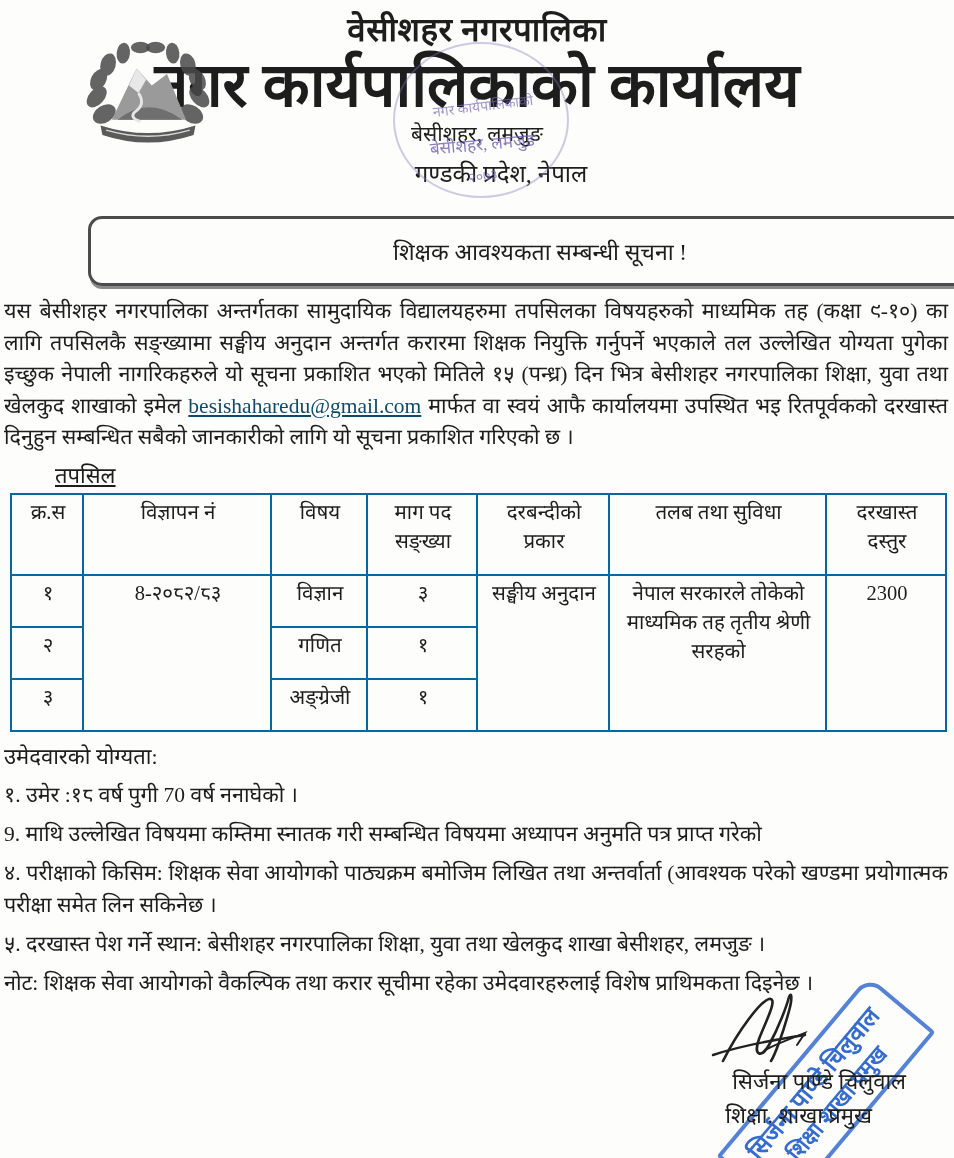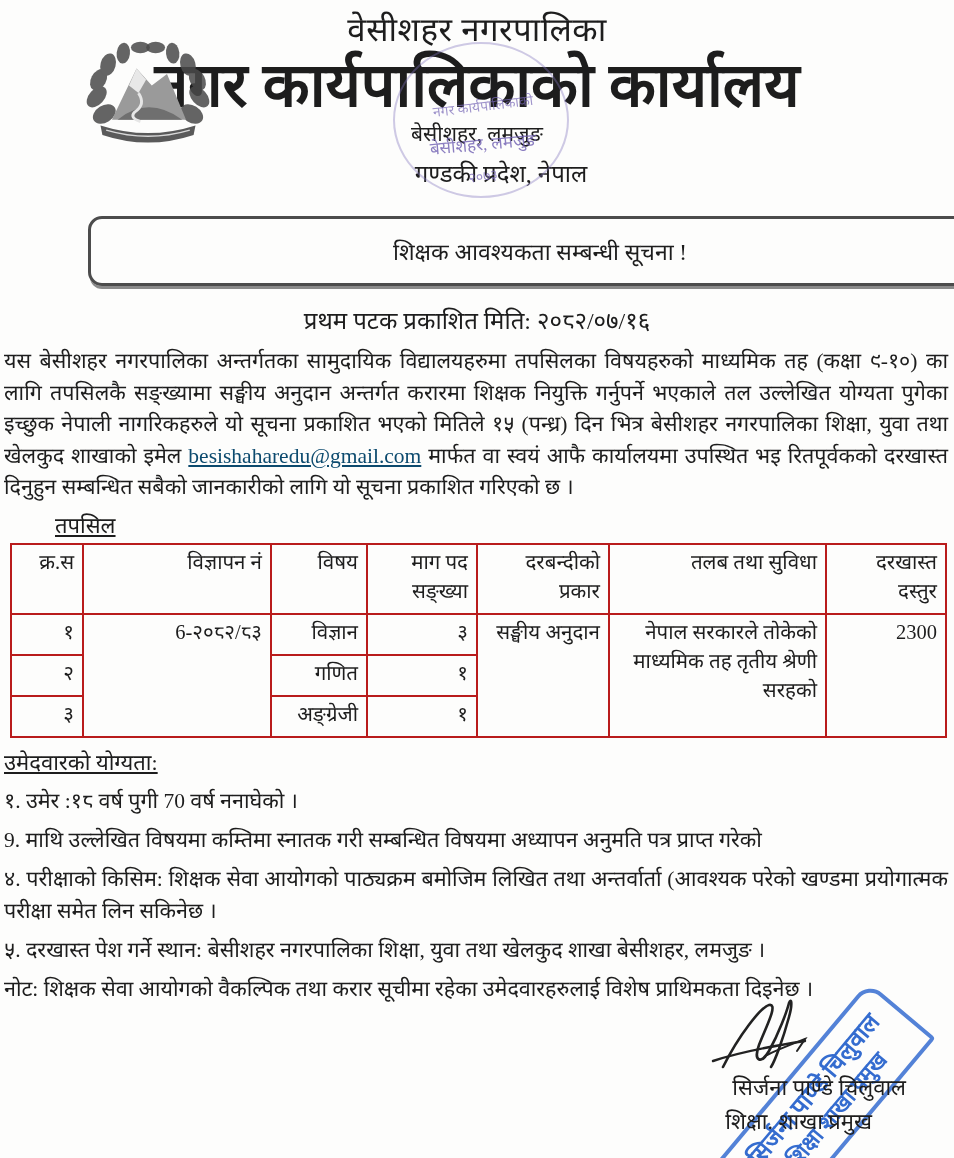--- a/index.html
+++ b/index.html
@@ -8,21 +8,21 @@
     position:relative;
     width:954px; height:1158px;
     margin:0 auto;
     background:#fdfdfc;
     color:#1d1d1d;
     font-family:"Liberation Serif","DejaVu Serif",serif;
     overflow:hidden;
   }
   
   .header { position:relative; text-align:center; padding-top:6px; height:200px; }
-  .title-muni { font-size:33px; font-weight:normal; letter-spacing:.5px; }
+  .title-muni { font-size:33px; font-weight:bold; letter-spacing:.5px; }
   .title-office { font-size:61px; font-weight:bold; line-height:62px; margin-top:4px; }
   .addr-line { font-size:21px; margin-top:2px; }
   .prov-line { font-size:24px; margin-top:9px;padding-left:48px; }
   .logo { position:absolute; left:72px; top:36px; width:152px; height:118px; }
   
   .hdr-stamp {
     position:absolute; left:393px; top:42px; width:176px; height:156px;
     border:2px solid rgba(130,115,190,.38); border-radius:50%;
     pointer-events:none;
   }
@@ -41,31 +41,31 @@
   }
   .notice-title { font-size:23px; }
   .date-line { text-align:center; font-size:24px; margin-top:17px; }
   
   .para { margin:10px 6px 0 4px; font-size:21.5px; line-height:31.5px; text-align:justify; }
   .email-link { text-decoration:underline; color:#0c4a6e; font-family:"Liberation Serif","DejaVu Serif",serif; }
   .tapasil { display:inline-block; margin:5px 0 4px 55px; font-size:22px; text-decoration:underline; }
   
   table.vtable { border-collapse:collapse; margin-left:10px; width:935px; table-layout:fixed; }
   .vtable th, .vtable td {
-    border:2px solid #b91c1c; font-weight:normal; text-align:right;
-    padding:3px 8px 7px 10px; font-size:20.5px; line-height:29px; vertical-align:top;
+    border:2px solid #0369a1; font-weight:normal; text-align:center;
+    padding:3px 8px 18px 10px; font-size:20.5px; line-height:29px; vertical-align:top;
   }
   .vtable thead th { height:64px; }
   .vtable tbody td { height:33px; }
   .c-sn{width:72px;} .c-ad{width:188px;} .c-su{width:96px;} .c-mg{width:110px;}
   .c-dr{width:132px;} .c-tl{width:217px;} .c-ds{width:120px;}
   .justify-cell { text-align:justify; }
   
   .quals { margin:9px 6px 0 4px; font-size:21.5px; line-height:32px; }
-  .qual-heading { font-size:22px; margin:3px 0 6px 0;text-decoration:underline; }
+  .qual-heading { font-size:22px; margin:3px 0 6px 0; }
   .qual-item { text-align:justify; margin-bottom:7px; }
   .note-line { text-align:justify; margin-top:2px; }
   
   .sig-block { position:relative; height:125px; margin-top:4px; }
   .sig-scribble { position:absolute; right:115px; top:-14px; }
   .sig-name { position:absolute; right:48px; top:62px; font-size:22px; }
   .sig-role { position:absolute; right:82px; top:96px; font-size:22px; }
   .sig-stamp {
     position:absolute; right:42px; top:-4px; width:236px; height:88px;
     border:4px solid rgba(35,95,205,.85);
@@ -125,21 +125,20 @@
     <div class="title-office">नगर कार्यपालिकाको कार्यालय</div>
     <div class="addr-line">बेसीशहर, लमजुङ</div>
     <div class="prov-line">गण्डकी प्रदेश, नेपाल</div>
   </div>
 
   
   <div class="notice-box">
     <span class="notice-title">शिक्षक आवश्यकता सम्बन्धी सूचना !</span>
   </div>
 
-  <div class="date-line">प्रथम पटक प्रकाशित मिति: २०८२/०७/१६</div>
 
   
   <div class="para">
     <span>यस बेसीशहर नगरपालिका अन्तर्गतका सामुदायिक विद्यालयहरुमा तपसिलका विषयहरुको माध्यमिक तह (कक्षा ९-१०) का लागि तपसिलकै सङ्ख्यामा सङ्घीय अनुदान अन्तर्गत करारमा शिक्षक नियुक्ति गर्नुपर्ने भएकाले तल उल्लेखित योग्यता पुगेका इच्छुक नेपाली नागरिकहरुले यो सूचना प्रकाशित भएको मितिले १५ (पन्ध्र) दिन भित्र बेसीशहर नगरपालिका शिक्षा, युवा तथा खेलकुद शाखाको इमेल </span><a href="#" class="email-link">besishaharedu@gmail.com</a><span> मार्फत वा स्वयं आफै कार्यालयमा उपस्थित भइ रितपूर्वकको दरखास्त दिनुहुन सम्बन्धित सबैको जानकारीको लागि यो सूचना प्रकाशित गरिएको छ ।</span>
   </div>
 
   <span class="tapasil">तपसिल</span>
 
   
   <table class="vtable">
@@ -159,21 +158,21 @@
         <th>विषय</th>
         <th>माग पद सङ्ख्या</th>
         <th>दरबन्दीको प्रकार</th>
         <th>तलब तथा सुविधा</th>
         <th>दरखास्त दस्तुर</th>
       </tr>
     </thead>
     <tbody>
       <tr>
         <td>१</td>
-        <td rowspan="3">6-२०८२/८३</td>
+        <td rowspan="3">8-२०८२/८३</td>
         <td>विज्ञान</td>
         <td>३</td>
         <td rowspan="3">सङ्घीय अनुदान</td>
         <td rowspan="3" class="justify-cell">नेपाल सरकारले तोकेको माध्यमिक तह तृतीय श्रेणी सरहको</td>
         <td rowspan="3">2300</td>
       </tr>
       <tr>
         <td>२</td>
         <td>गणित</td>
         <td>१</td>

